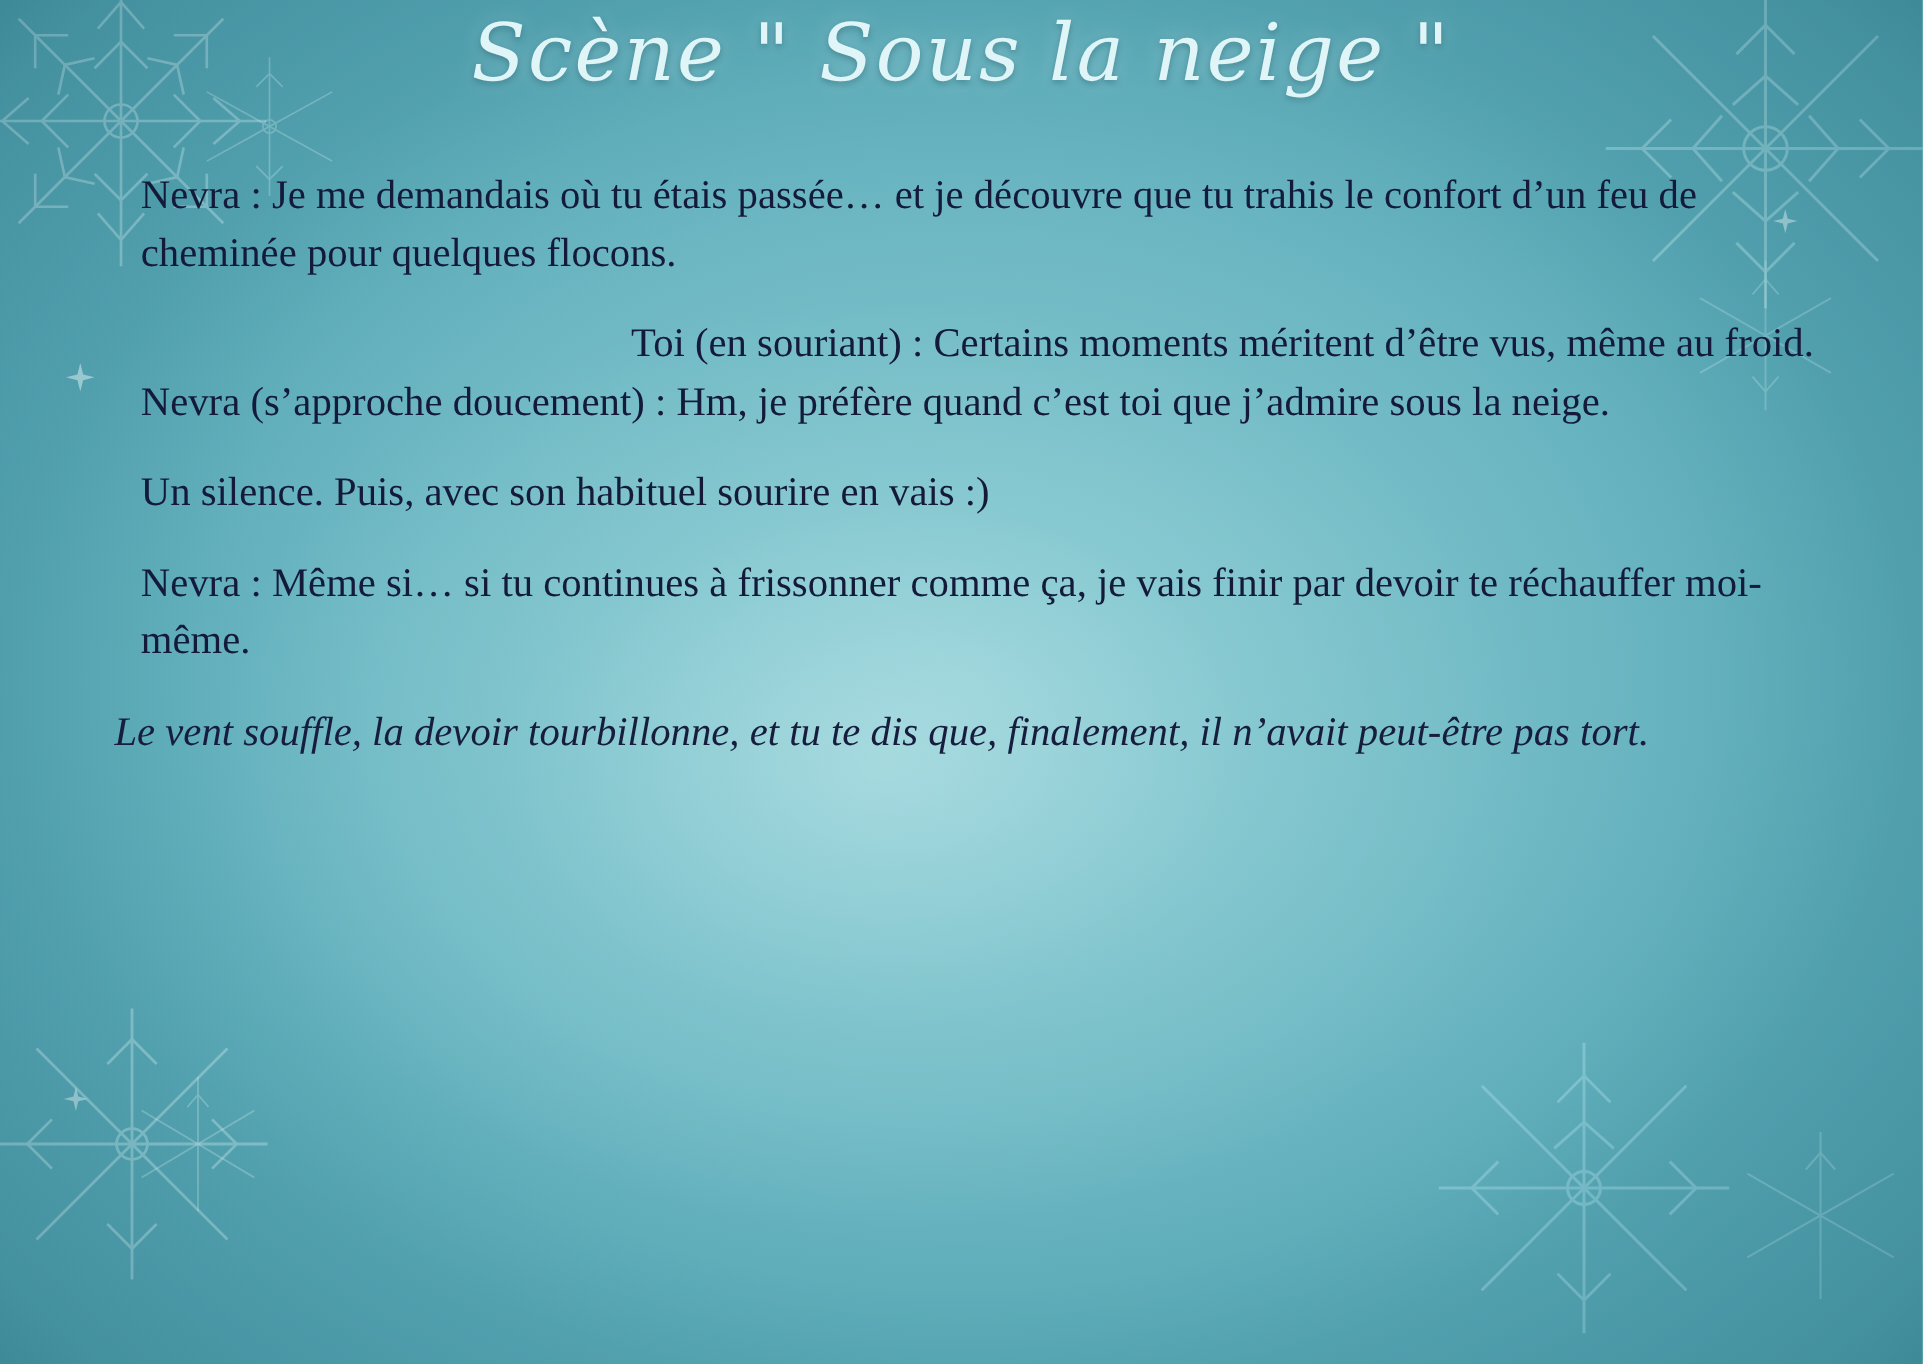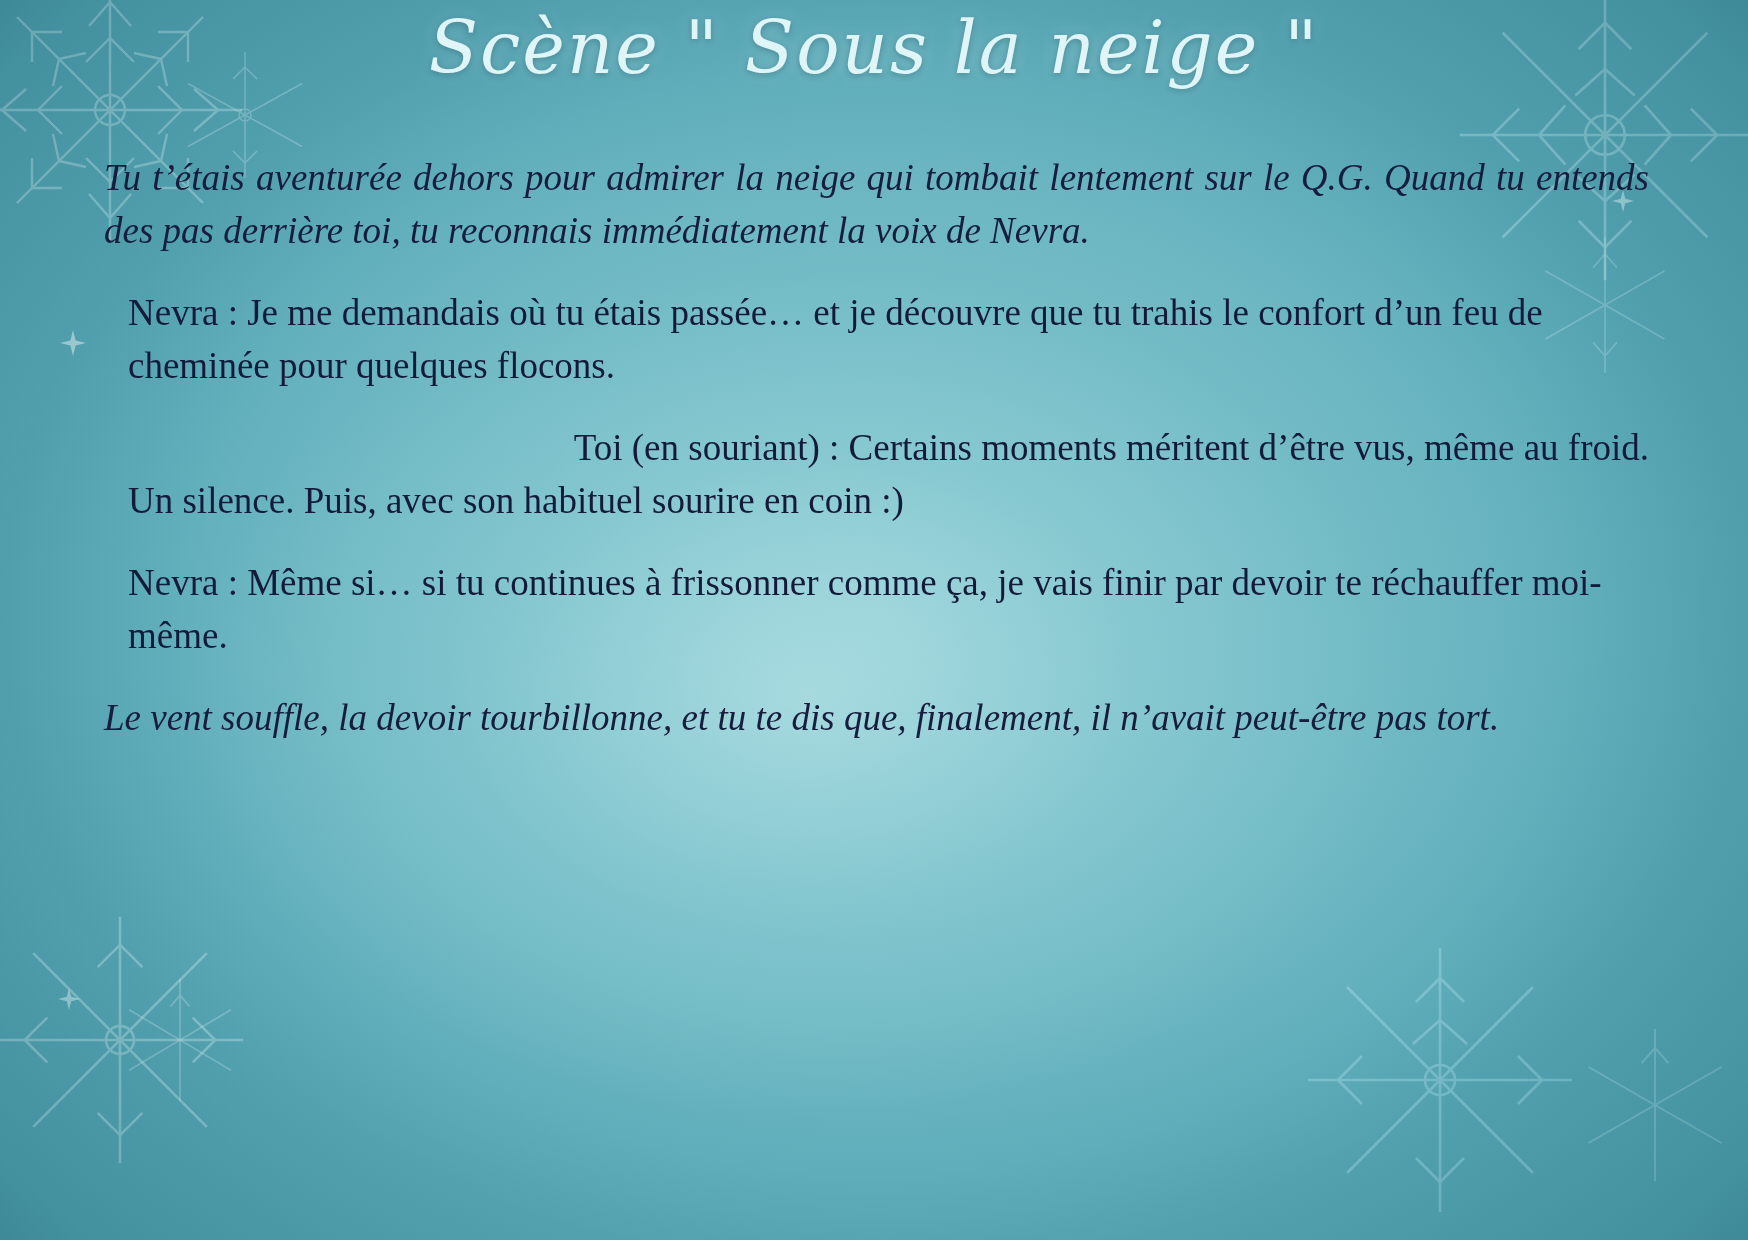--- a/index.html
+++ b/index.html
@@ -226,28 +226,28 @@
   </div>
 
   <div id="vignette"></div>
 
   <div id="content">
 
     <div id="title">Scène " Sous la neige "</div>
 
     <div id="body-text">
 
-      <p class="para narration">Tu t’étais aventurée dehors pour admirer la neige qui tombait lentement sur le Q.G. Quand tu entends des pas derrière toi, tu reconnais immédiatement la voix de Nevra.</p>
 
       <p class="para dialogue">Nevra : Je me demandais où tu étais passée… et je découvre que tu trahis le confort d’un feu de cheminée pour quelques flocons.</p>
 
       <p class="para dialogue" style="margin-bottom:0;text-align:right;">Toi (en souriant) : Certains moments méritent d’être vus, même au froid.</p>
 
-
-      <p class="para dialogue">Un silence. Puis, avec son habituel sourire en coin :)</p>
+      <p class="para dialogue">Nevra (s’approche doucement) : Hm, je préfère quand c’est toi que j’admire sous la neige.</p>
+
+      <p class="para dialogue">Un silence. Puis, avec son habituel sourire en vais :)</p>
 
       <p class="para dialogue">Nevra : Même si… si tu continues à frissonner comme ça, je vais finir par devoir te réchauffer moi-même.</p>
 
       <p class="para narration">Le vent souffle, la devoir tourbillonne, et tu te dis que, finalement, il n’avait peut-être pas tort.</p>
 
     </div>
   </div>
 </div>
 
 </body></html>

